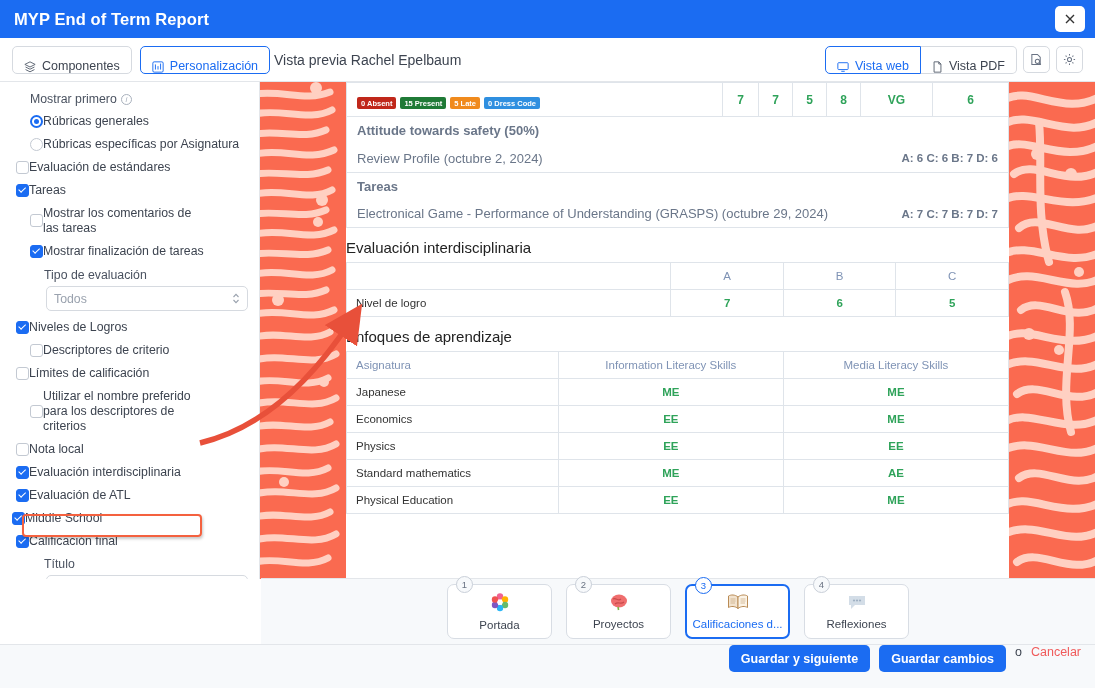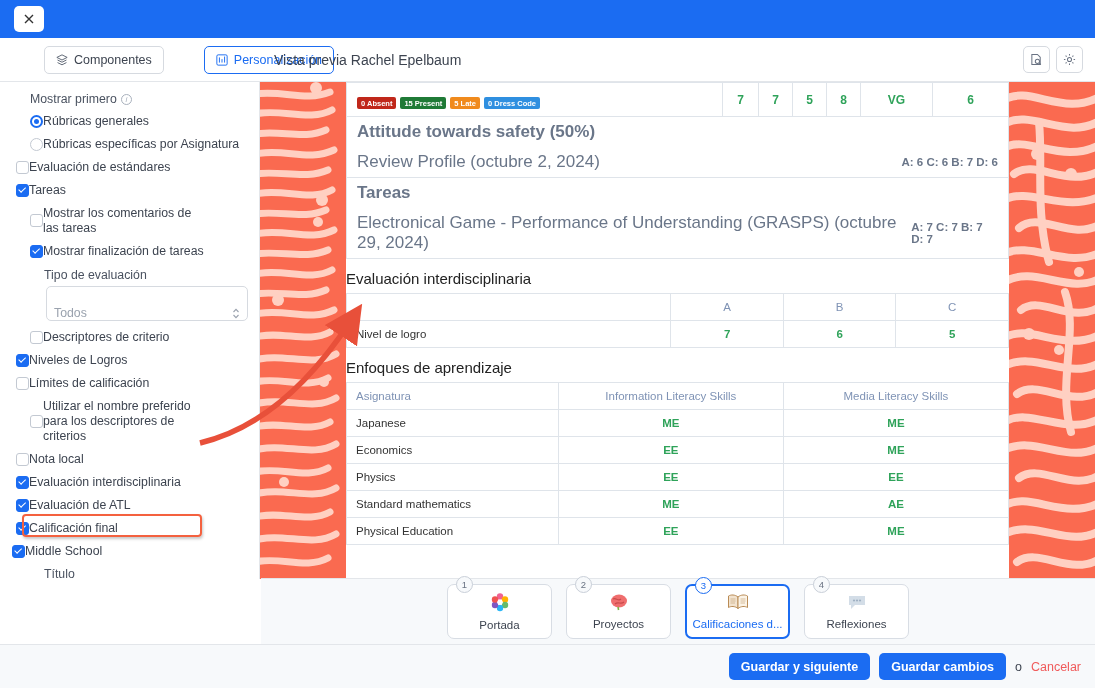--- a/index.html
+++ b/index.html
@@ -22,24 +22,24 @@
     color: #333; font-size: 14px; cursor: pointer; border: none;
   }
 
   
   .toolbar {
     height: 44px; background: #fff; border-bottom: 1px solid #e3e6ea;
     display: flex; align-items: center; padding: 0 12px; gap: 8px;
     position: relative;
   }
   .tbtn {
-    display: inline-flex; align-items: center; gap: 6px;
+    display: inline-flex; align-items: flex-end; gap: 6px;
     height: 28px; padding: 0 11px; border-radius: 5px;
     border: 1px solid #d6dae0; background: #fff; color: #3d4450;
-    font-size: 12.5px; cursor: pointer; white-space: nowrap; margin-left: 32px;
+    font-size: 12.5px; cursor: pointer; white-space: nowrap;
   }
   .tbtn.primary { border-color: #1b6cf2; color: #1b6cf2; }
   .tbtn svg { display: block; }
 
   .preview-label {
     position: absolute; left: 274px; font-size: 14px; color: #3d4450;
   }
   .toolbar-right {
     position: absolute; right: 12px; display: flex; align-items: center; gap: 6px;
   }
@@ -80,22 +80,22 @@
     border: 1.4px solid #c3c9d2; background: #fff; margin-top: 1px;
     display: flex; align-items: center; justify-content: center; cursor: pointer;
   }
   .rb.on { border: 2px solid #1b6cf2; }
   .rb.on::after { content: ""; width: 5px; height: 5px; border-radius: 50%; background: #1b6cf2; }
 
   .field-label { font-size: 12.3px; color: #4a5260; padding: 6px 16px 4px 30px; }
   .field-label.lvl2 { padding-left: 44px; }
   .sel-wrap { padding: 0 16px 4px 46px; }
   .sel {
-    width: 202px; height: 35px; border: 1px solid #d6dae0; border-radius: 5px;
-    background: #fff; display: flex; align-items: flex-end; justify-content: space-between;
+    width: 202px; height: 25px; border: 1px solid #d6dae0; border-radius: 5px;
+    background: #fff; display: flex; align-items: center; justify-content: space-between;
     padding: 0 7px; font-size: 12.3px; color: #9aa2ae; cursor: pointer;
   }
   .txtin {
     width: 202px; height: 26px; border: 1px solid #d6dae0; border-radius: 5px;
     background: #fff; padding: 0 8px; font-size: 12.3px; color: #3d4450;
     display: flex; align-items: center;
   }
   .info-i {
     width: 11px; height: 11px; border-radius: 50%; border: 1px solid #a9b1bd;
     color: #a9b1bd; font-size: 8px; display: inline-flex; align-items: center;
@@ -133,21 +133,21 @@
   .subj-teacher { font-size: 11.5px; color: #333; }
   .badges { display: flex; gap: 4px; margin-top: 6px; }
   .badge { font-size: 7.5px; color: #fff; padding: 1.5px 4px; border-radius: 2px; font-weight: bold; }
   .gcell {
     border-left: 1px solid #dfe4ea; display: flex; align-items: center;
     justify-content: center; font-size: 12px; color: #2fa35a; font-weight: bold;
   }
   .rowline { border-top: 1px solid #dfe4ea; display: flex; align-items: center;
     padding: 5px 10px; justify-content: space-between; min-height: 28px; }
   .rowline.noline { border-top: none; }
-  .r-left { font-size: 17px; color: #6a7689; }
+  .r-left { font-size: 13px; color: #6a7689; }
   .r-left.b { font-weight: bold; }
   .r-right { font-size: 11.5px; color: #6a7689; font-weight: bold; }
 
   
   .sec-h { font-size: 15px; color: #222; margin: 11px 0 6px 0; }
 
   
   table.t { width: 100%; border-collapse: collapse; table-layout: fixed; }
   table.t th, table.t td {
     border: 1px solid #dfe4ea; font-size: 11.5px; padding: 7px 9px; height: 27px;
@@ -176,38 +176,39 @@
   }
   .ptab.active .pnum { border-color: #1b6cf2; color: #1b6cf2; background:#fff; }
   .pico { font-size: 17px; line-height: 18px; }
   .plabel { font-size: 11.5px; color: #3d4450; }
   .ptab.active .plabel { color: #1b6cf2; }
 
   
   .footer {
     position: absolute; left: 0; right: 0; bottom: 0; height: 44px;
     background: #f7f9fb; border-top: 1px solid #e3e6ea;
-    display: flex; align-items: center; justify-content: flex-end; gap: 9px; padding-right: 14px;
+    display: flex; align-items: flex-start; justify-content: flex-end; gap: 9px; padding-right: 14px;
   }
   .btn-primary {
     height: 27px; padding: 0 12px; border-radius: 5px; border: none;
     background: #1b6cf2; color: #fff; font-size: 12.5px; font-weight: bold; cursor: pointer;
   }
   .f-o { font-size: 12.5px; color: #3d4450; }
   .f-cancel { font-size: 12.5px; color: #f05b5b; cursor: pointer; }
 
   
   .arrow-svg { position: absolute; left: 0; top: 0; pointer-events: none; }
 </style>
 </head>
 <body>
 
 <div id="app">
 
   <div class="titlebar">
+    <h1>MYP End of Term Report</h1>
     <button class="close-btn">
       <svg width="10" height="10" viewBox="0 0 10 10">
         <path d="M1 1 L9 9 M9 1 L1 9" stroke="#333" stroke-width="1.4" fill="none"></path>
       </svg>
     </button>
   </div>
 
   <div class="toolbar">
     <button class="tbtn">
       <svg width="12" height="12" viewBox="0 0 14 14">
@@ -221,20 +222,36 @@
       <svg width="12" height="12" viewBox="0 0 14 14">
         <rect x="1" y="1" width="12" height="12" rx="1.5" fill="none" stroke="#1b6cf2" stroke-width="1.1"></rect>
         <path d="M4 4 V10 M7 6 V10 M10 3 V10" stroke="#1b6cf2" stroke-width="1.1"></path>
       </svg>
       <span>Personalización</span>
     </button>
 
     <span class="preview-label">Vista previa Rachel Epelbaum</span>
 
     <div class="toolbar-right">
+      <div class="seg">
+        <button class="tbtn primary">
+          <svg width="12" height="12" viewBox="0 0 14 14">
+            <rect x="1" y="2" width="12" height="8" rx="1" fill="none" stroke="#1b6cf2" stroke-width="1.1"></rect>
+            <path d="M5 12 H9" stroke="#1b6cf2" stroke-width="1.1"></path>
+          </svg>
+          <span>Vista web</span>
+        </button>
+        <button class="tbtn">
+          <svg width="11" height="12" viewBox="0 0 12 14">
+            <path d="M2 1 H7.5 L10 3.5 V13 H2 Z" fill="none" stroke="#5b6472" stroke-width="1.1"></path>
+            <path d="M7.5 1 V3.5 H10" fill="none" stroke="#5b6472" stroke-width="1.1"></path>
+          </svg>
+          <span>Vista PDF</span>
+        </button>
+      </div>
       <div class="icon-sq">
         <svg width="13" height="13" viewBox="0 0 14 14">
           <path d="M2 1.5 H8 L11 4.5 V12.5 H2 Z" fill="none" stroke="#6a7383" stroke-width="1.1"></path>
           <circle cx="8" cy="9" r="2.3" fill="#fff" stroke="#6a7383" stroke-width="1.1"></circle>
           <path d="M9.7 10.7 L11.6 12.6" stroke="#6a7383" stroke-width="1.2"></path>
         </svg>
       </div>
       <div class="icon-sq">
         <svg width="13" height="13" viewBox="0 0 14 14">
           <circle cx="7" cy="7" r="2.2" fill="none" stroke="#6a7383" stroke-width="1.1"></circle>
@@ -282,55 +299,55 @@
       <div class="sel-wrap">
         <div class="sel">
           <span>Todos</span>
           <svg width="8" height="13" viewBox="0 0 8 13">
             <path d="M1.5 5 L4 2.4 L6.5 5" fill="none" stroke="#9aa2ae" stroke-width="1.1"></path>
             <path d="M1.5 8 L4 10.6 L6.5 8" fill="none" stroke="#9aa2ae" stroke-width="1.1"></path>
           </svg>
         </div>
       </div>
 
+      <div class="opt">
+        <div class="cb on"></div>
+        <div class="opt-label">Niveles de Logros</div>
+      </div>
       <div class="opt i1">
         <div class="cb"></div>
         <div class="opt-label">Descriptores de criterio</div>
       </div>
       <div class="opt">
-        <div class="cb on"></div>
-        <div class="opt-label">Niveles de Logros</div>
-      </div>
-      <div class="opt">
         <div class="cb"></div>
         <div class="opt-label">Límites de calificación</div>
       </div>
       <div class="opt i1" style="padding-right:45px;">
         <div class="cb"></div>
         <div class="opt-label">Utilizar el nombre preferido para los descriptores de criterios</div>
       </div>
       <div class="opt">
         <div class="cb"></div>
         <div class="opt-label">Nota local</div>
       </div>
       <div class="opt">
         <div class="cb on"></div>
         <div class="opt-label">Evaluación interdisciplinaria</div>
       </div>
       <div class="opt">
         <div class="cb on"></div>
         <div class="opt-label">Evaluación de ATL</div>
       </div>
-      <div class="opt">
-        <div class="cb on"></div>
-        <div class="opt-label">Calificación final</div>
-      </div>
       <div class="opt" style="padding-left:12px;">
         <div class="cb on"></div>
         <div class="opt-label">Middle School</div>
+      </div>
+      <div class="opt">
+        <div class="cb on"></div>
+        <div class="opt-label">Calificación final</div>
       </div>
 
       <div class="field-label lvl2" style="padding-top:5px;">Título</div>
       <div class="sel-wrap">
         <div class="txtin">
           
         </div>
       </div>
 
       <div class="hl-ring"></div>

